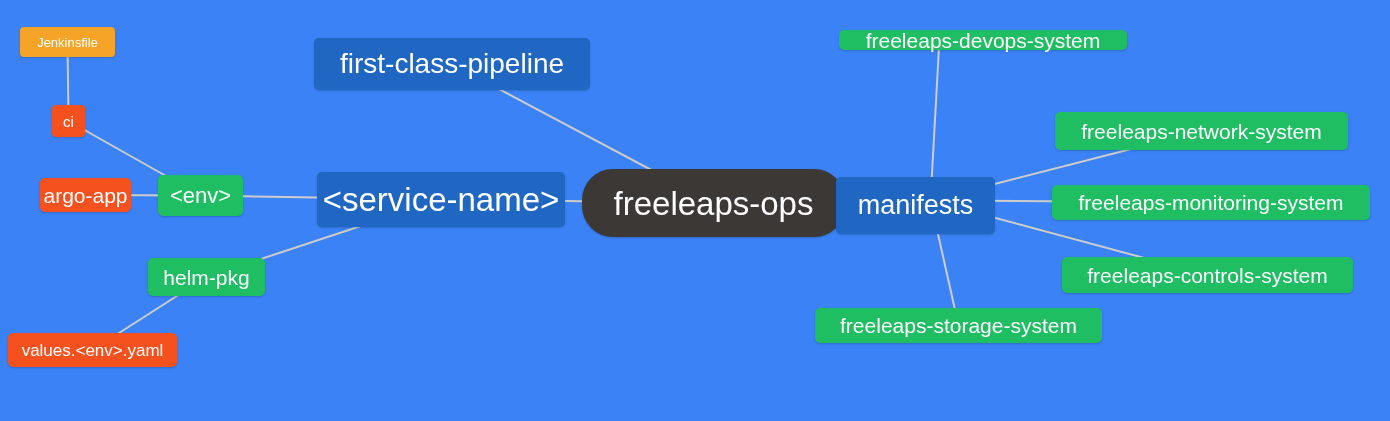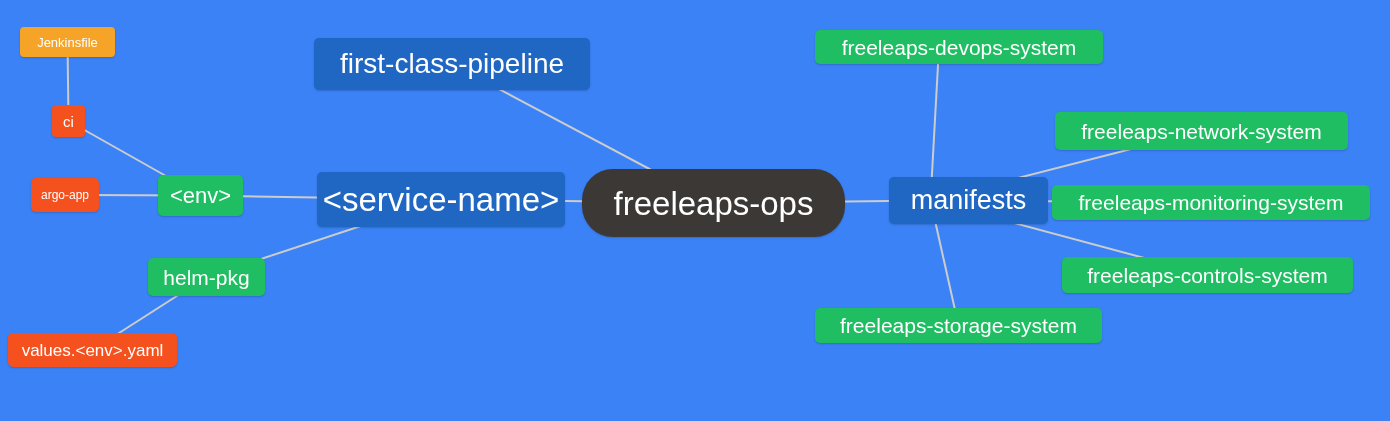--- a/index.html
+++ b/index.html
@@ -38,29 +38,29 @@
   }
   .node.orange { background: var(--node-orange); }
   .node.red    { background: var(--node-red); }
   .node.green  { background: var(--node-green); }
   .node.blue   { background: var(--node-blue); }
   .node.dark   { background: var(--node-dark); }
 
   
   #node-jenkinsfile                 { left: 20px;   top: 27px;  width: 95px;  height: 30px; font-size: 13px; border-radius: 4px; }
   #node-ci                          { left: 52px;   top: 105px; width: 33px;  height: 32px; font-size: 15px; border-radius: 4px; }
-  #node-argo-app                    { left: 31px;   top: 178px; width: 68px;  height: 34px; font-size: 12px; }
+  #node-argo-app                    { left: 40px;   top: 178px; width: 91px;  height: 34px; font-size: 21px; }
   #node-env                         { left: 158px;  top: 175px; width: 85px;  height: 41px; font-size: 22px; }
   #node-first-class-pipeline        { left: 314px;  top: 38px;  width: 276px; height: 52px; font-size: 28px; }
   #node-service-name                { left: 317px;  top: 172px; width: 248px; height: 55px; font-size: 33px; }
   #node-freeleaps-ops               { left: 582px;  top: 169px; width: 263px; height: 68px; font-size: 33px; border-radius: 31px; }
   #node-helm-pkg                    { left: 148px;  top: 258px; width: 117px; height: 38px; font-size: 21px; }
   #node-values-env-yaml             { left: 8px;    top: 333px; width: 169px; height: 34px; font-size: 17px; }
-  #node-manifests                   { left: 889px;  top: 177px; width: 159px; height: 47px; font-size: 27px; }
-  #node-freeleaps-devops-system     { left: 815px;  top: 30px;  width: 288px; height: 34px; font-size: 21px; }
+  #node-manifests                   { left: 836px;  top: 177px; width: 159px; height: 57px; font-size: 27px; }
+  #node-freeleaps-devops-system     { left: 839px;  top: 30px;  width: 288px; height: 20px; font-size: 21px; }
   #node-freeleaps-network-system    { left: 1055px; top: 112px; width: 293px; height: 38px; font-size: 21px; }
   #node-freeleaps-monitoring-system { left: 1052px; top: 185px; width: 318px; height: 35px; font-size: 21px; }
   #node-freeleaps-controls-system   { left: 1062px; top: 257px; width: 291px; height: 36px; font-size: 21px; }
   #node-freeleaps-storage-system    { left: 815px;  top: 308px; width: 287px; height: 35px; font-size: 21px; }
 </style>
 </head>
 <body>
 
 <div class="canvas">
   <svg class="edge-layer" width="1390" height="421" viewBox="0 0 1390 421">

